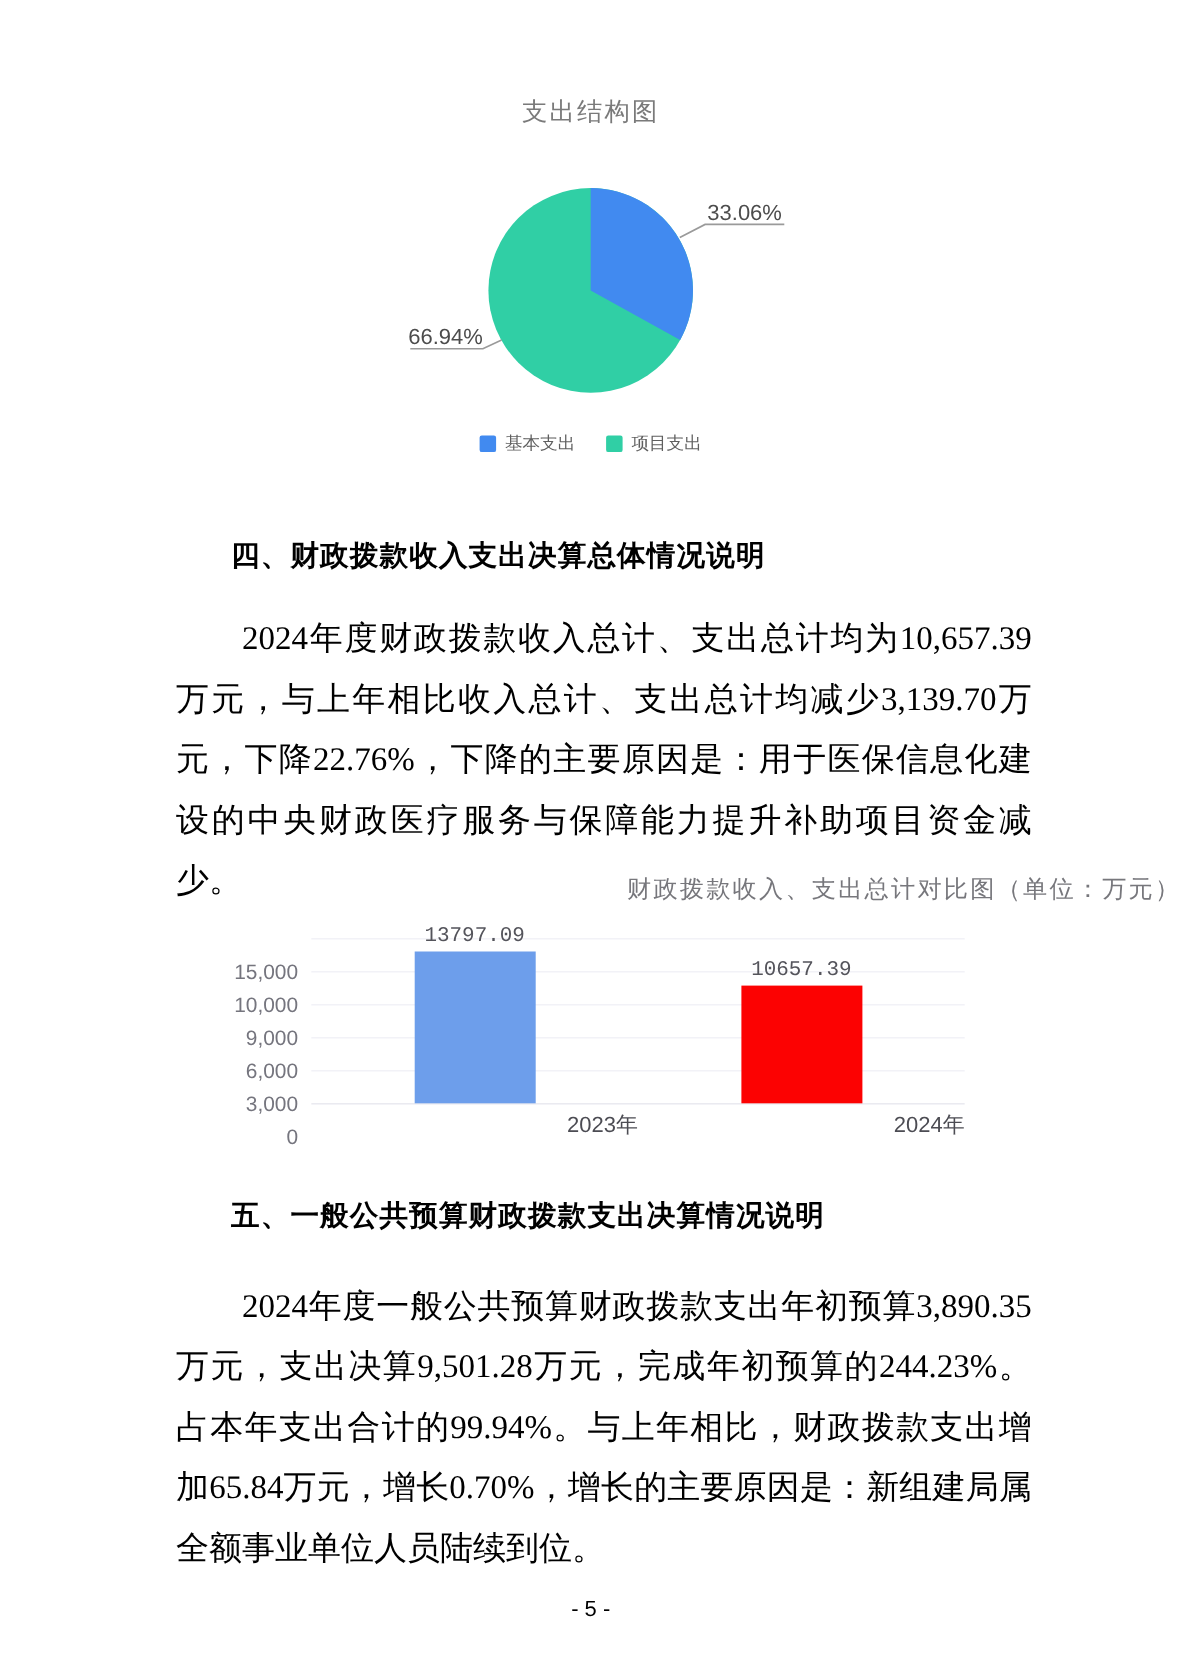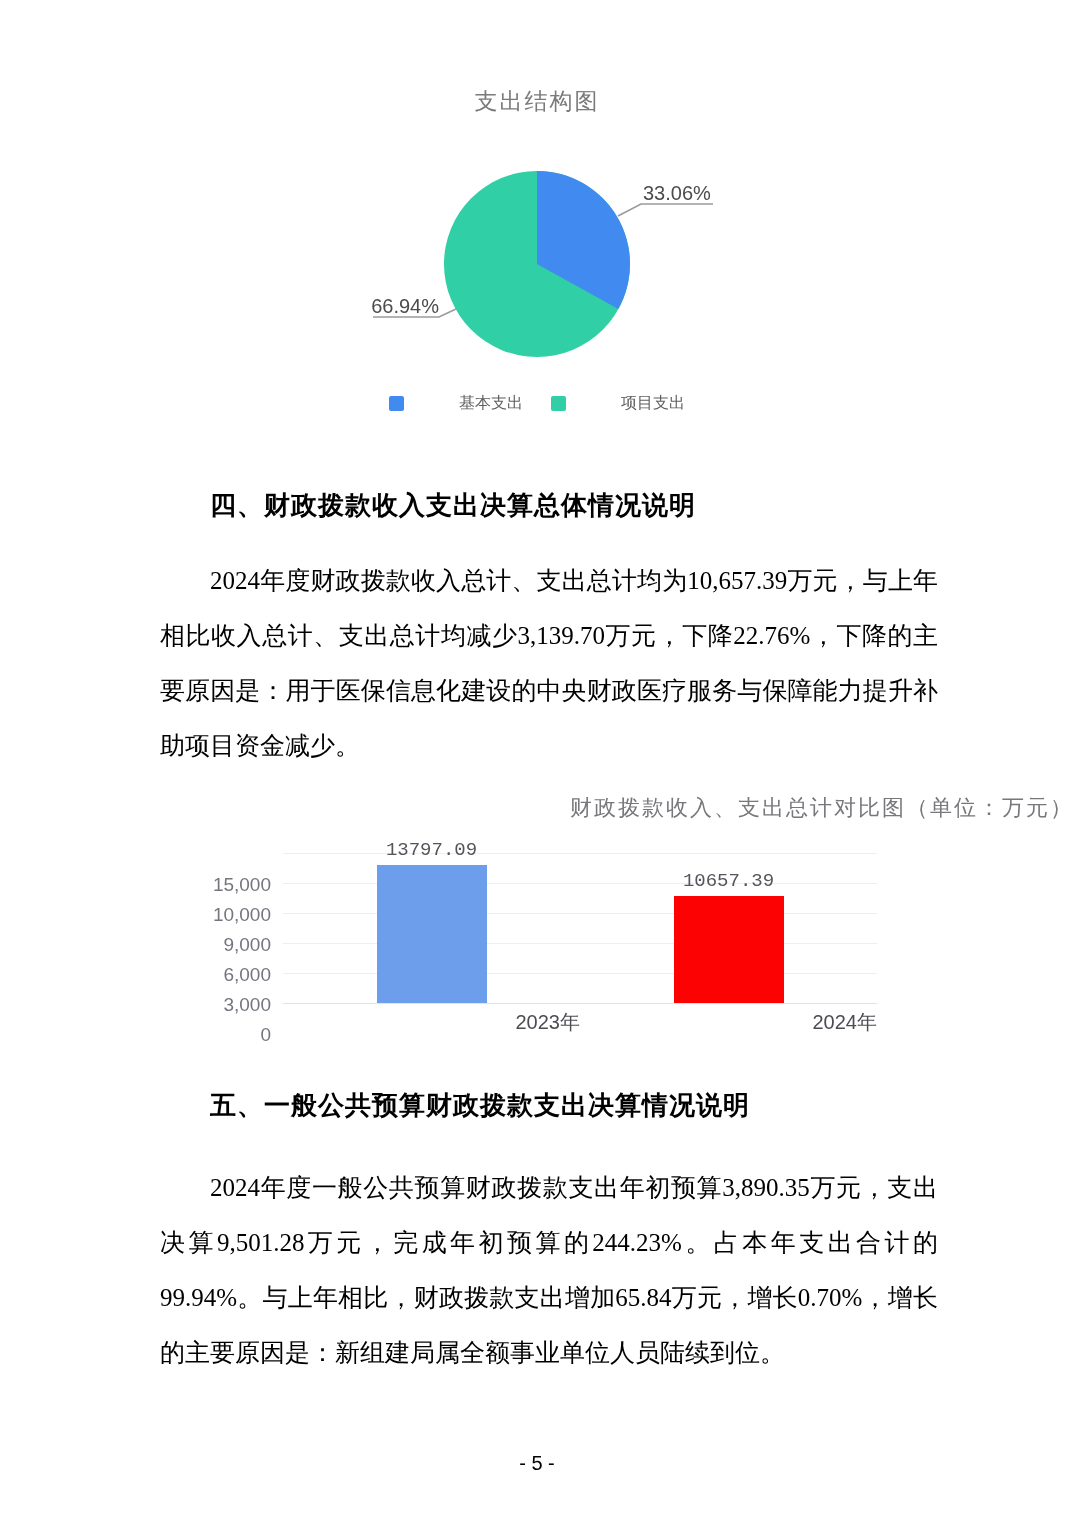--- a/index.html
+++ b/index.html
@@ -21,33 +21,33 @@
   .pie-svg-wrap {
     position: absolute; top: 152px; left: 50%; transform: translateX(-50%);
     width: 400px; height: 232px;
   }
   .pie-legend {
     position: absolute; top: 393px; left: 0; width: 100%;
     display: flex; justify-content: center; align-items: center; gap: 28px;
   }
   .legend-item { display: flex; align-items: center; gap: 8px; }
   .legend-swatch { width: 15px; height: 15px; border-radius: 2px; }
-  .legend-label { font-size: 16px; color: #5f5f5f; margin-left: 47px; }
+  .legend-label { font-size: 16px; color: #5f5f5f; }
   
   .heading {
     position: absolute; left: 210px;
     font-size: 26px; font-weight: 700; color: #000;
     letter-spacing: 1px; white-space: nowrap;
   }
   .heading.s4 { top: 488px; }
   .heading.s5 { top: 1088px; }
   .body-para {
     position: absolute; left: 160px; width: 778px;
     font-family: "Liberation Serif", serif;
-    font-size: 25px; line-height: 55px; color: #000;
+    font-size: 30px; line-height: 55px; color: #000;
     text-align: justify; text-indent: 2em;
   }
   .body-para.p4 { top: 553px; }
   .body-para.p5 { top: 1160px; }
   
   .bar-title {
     position: absolute; top: 793px; left: 0; width: 100%;
     text-align: right; font-size: 22px; letter-spacing: 2px;
     color: #77777c;
   }

